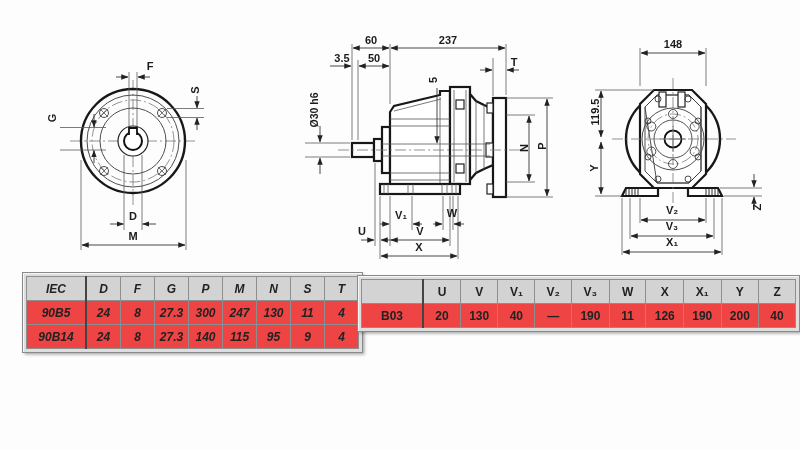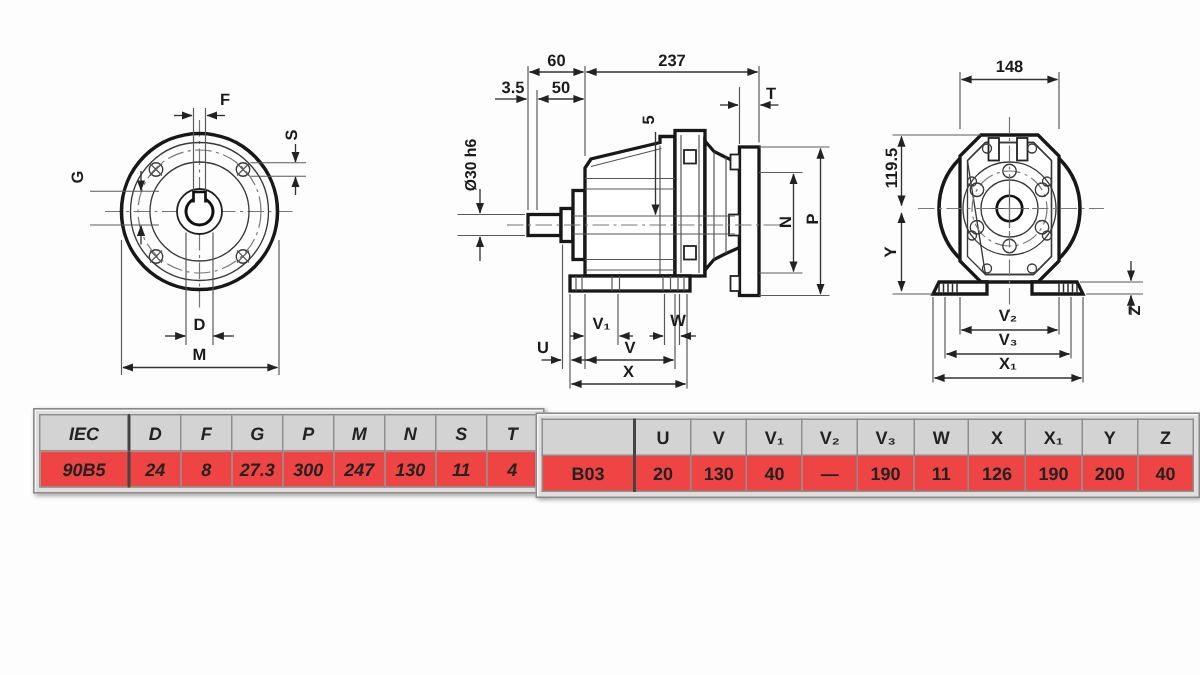--- a/index.html
+++ b/index.html
@@ -327,20 +327,31 @@
             <td>90B5</td>
             <td>24</td>
             <td>8</td>
             <td>27.3</td>
             <td>300</td>
             <td>247</td>
             <td>130</td>
             <td>11</td>
             <td>4</td>
           </tr>
+          <tr>
+            <td>90B14</td>
+            <td>24</td>
+            <td>8</td>
+            <td>27.3</td>
+            <td>140</td>
+            <td>115</td>
+            <td>95</td>
+            <td>9</td>
+            <td>4</td>
+          </tr>
         </tbody>
       </table>
 </div>
 
 <div class="tblwrap" id="b03Table">
   <table>
         <thead>
           <tr>
             <th></th>
             <th>U</th>

